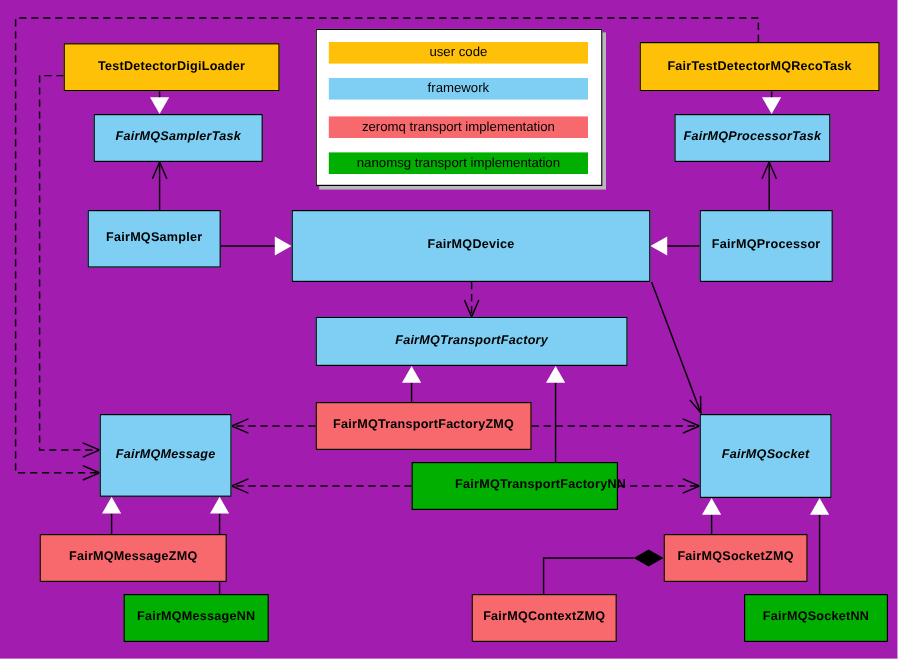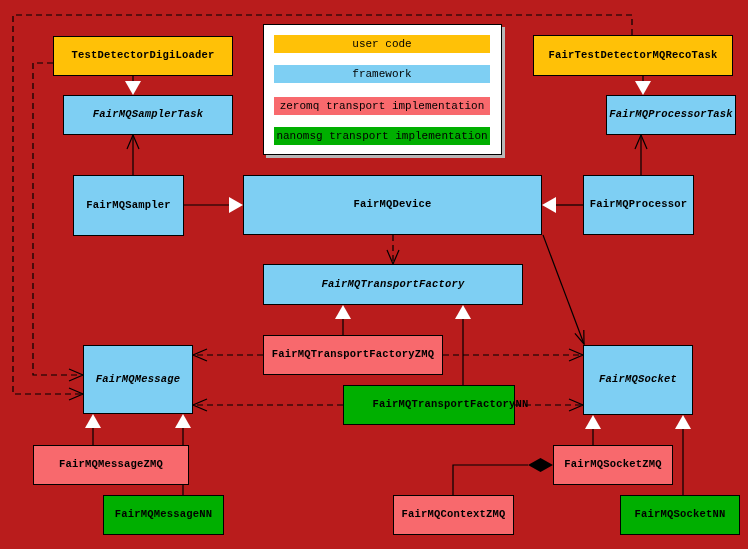--- a/index.html
+++ b/index.html
@@ -1,18 +1,18 @@
 <!DOCTYPE html>
 <html><head>
 <meta charset="utf-8">
 <style>
   html,body{margin:0;padding:0;background:#fff;}
   #diagram{
-    position:relative;width:748px;height:549px;background:#b91c1c;
-    font-family:Liberation Mono, monospace;overflow:hidden;
+    position:relative;width:748px;height:549px;background:#a21caf;
+    font-family:Liberation Sans, sans-serif;overflow:hidden;
   }
   #edges{position:absolute;left:0;top:0;width:748px;height:549px;z-index:1;}
   .node{
     position:absolute;z-index:2;display:flex;align-items:center;justify-content:center;
     border:1.4px solid #000;box-sizing:border-box;text-align:right;
     font-size:10.5px;font-weight:bold;color:#000;letter-spacing:0.2px;line-height:1.1;
   }
   .node.abstract{font-style:italic;}
   .c-user{background:#FFC107;}
   .c-fw{background:#7ECFF3;}
@@ -139,25 +139,25 @@
     </div>
     <div class="legend-item li-3 c-nn">
       <span>nanomsg transport implementation</span>
     </div>
   </div>
 
   <div class="node c-user" style="left:53px;top:36px;width:180px;height:40px;">TestDetectorDigiLoader</div>
 
   <div class="node c-user" style="left:533px;top:35px;width:200px;height:41px;">FairTestDetectorMQRecoTask</div>
 
-  <div class="node c-fw abstract" style="left:63px;top:95px;width:170px;height:40px;">FairMQSamplerTask</div>
+  <div class="node c-fw abstract" style="left:78px;top:95px;width:141px;height:40px;">FairMQSamplerTask</div>
 
-  <div class="node c-fw abstract" style="left:606px;top:95px;width:130px;height:40px;">FairMQProcessorTask</div>
+  <div class="node c-fw abstract" style="left:562px;top:95px;width:130px;height:40px;">FairMQProcessorTask</div>
 
-  <div class="node c-fw" style="left:73px;top:175px;width:111px;height:61px;">FairMQSampler</div>
+  <div class="node c-fw" style="left:73px;top:175px;width:111px;height:48px;">FairMQSampler</div>
 
   <div class="node c-fw" style="left:243px;top:175px;width:299px;height:60px;">FairMQDevice</div>
 
   <div class="node c-fw" style="left:583px;top:175px;width:111px;height:60px;">FairMQProcessor</div>
 
   <div class="node c-fw abstract" style="left:263px;top:264px;width:260px;height:41px;">FairMQTransportFactory</div>
 
   <div class="node c-zmq" style="left:263px;top:335px;width:180px;height:40px;">FairMQTransportFactoryZMQ</div>
 
   <div class="node c-nn" style="left:343px;top:385px;width:172px;height:40px;padding-left:43px;">FairMQTransportFactoryNN</div>

